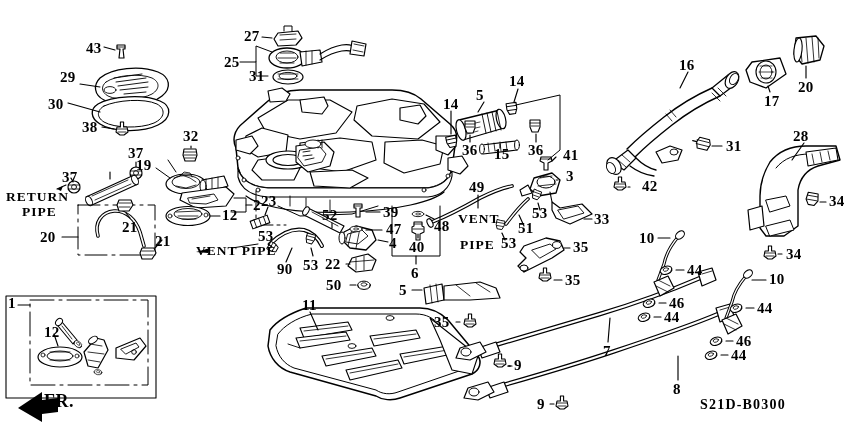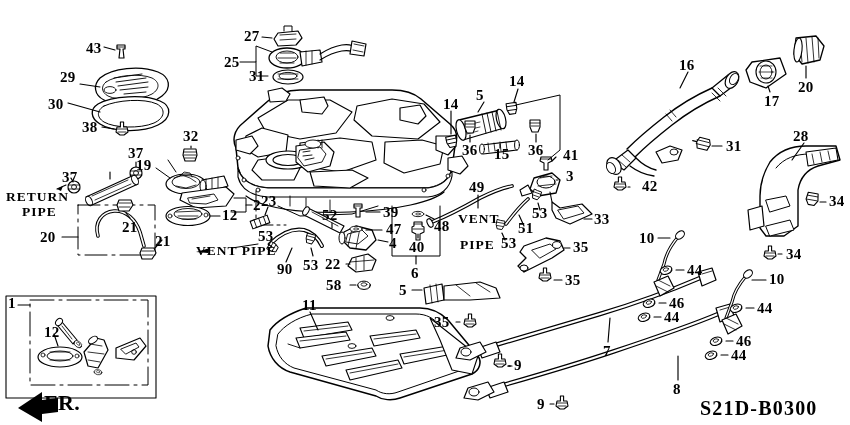--- a/index.html
+++ b/index.html
@@ -15,22 +15,22 @@
     position:absolute;
     font-family:"Liberation Serif",serif;
     font-size:15px;
     font-weight:700;
     color:#000000;
     line-height:1;
     white-space:nowrap;
     letter-spacing:0.3px;
   }
   .lbl.word{font-size:13.5px;letter-spacing:1px;}
-  .lbl.code{font-size:20px;letter-spacing:1.2px;}
-  .lbl.fr{font-size:22px;font-weight:700;letter-spacing:0.5px;}
+  .lbl.code{font-size:14px;letter-spacing:1.2px;}
+  .lbl.fr{font-size:18px;font-weight:700;letter-spacing:0.5px;}
 </style>
 </head>
 <body>
 
 <div id="page">
 
   <svg id="art" viewBox="0 0 850 425" xmlns="http://www.w3.org/2000/svg">
     <defs>
       <g id="gclip">
         <path d="M0,-7 L5,-7 L5,-1 L3,4 L-3,4 L-5,-1 L-5,-7 Z" fill="#fff" stroke="#000" stroke-width="1.1"></path>
@@ -666,21 +666,21 @@
   <div class="lbl" style="left:82px;top:120px;">38</div>
   <div class="lbl" style="left:383px;top:205px;">39</div>
   <div class="lbl" style="left:409px;top:240px;">40</div>
   <div class="lbl" style="left:563px;top:148px;">41</div>
   <div class="lbl" style="left:634px;top:179px;margin-left:8px;">42</div>
   <div class="lbl" style="left:86px;top:41px;">43</div>
   <div class="lbl" style="left:687px;top:263px;">44</div>
   <div class="lbl" style="left:664px;top:310px;">44</div>
   <div class="lbl" style="left:757px;top:301px;">44</div>
   <div class="lbl" style="left:731px;top:348px;">44</div>
-  <div class="lbl" style="left:326px;top:278px;">58</div>
+  <div class="lbl" style="left:326px;top:278px;">50</div>
   <div class="lbl" style="left:669px;top:296px;">46</div>
   <div class="lbl" style="left:736px;top:334px;">46</div>
   <div class="lbl" style="left:386px;top:222px;">47</div>
   <div class="lbl" style="left:434px;top:219px;">48</div>
   <div class="lbl" style="left:469px;top:180px;">49</div>
   <div class="lbl" style="left:277px;top:262px;">90</div>
   <div class="lbl" style="left:518px;top:221px;">51</div>
   <div class="lbl" style="left:322px;top:208px;">52</div>
   <div class="lbl" style="left:258px;top:229px;">53</div>
   <div class="lbl" style="left:303px;top:258px;">53</div>

